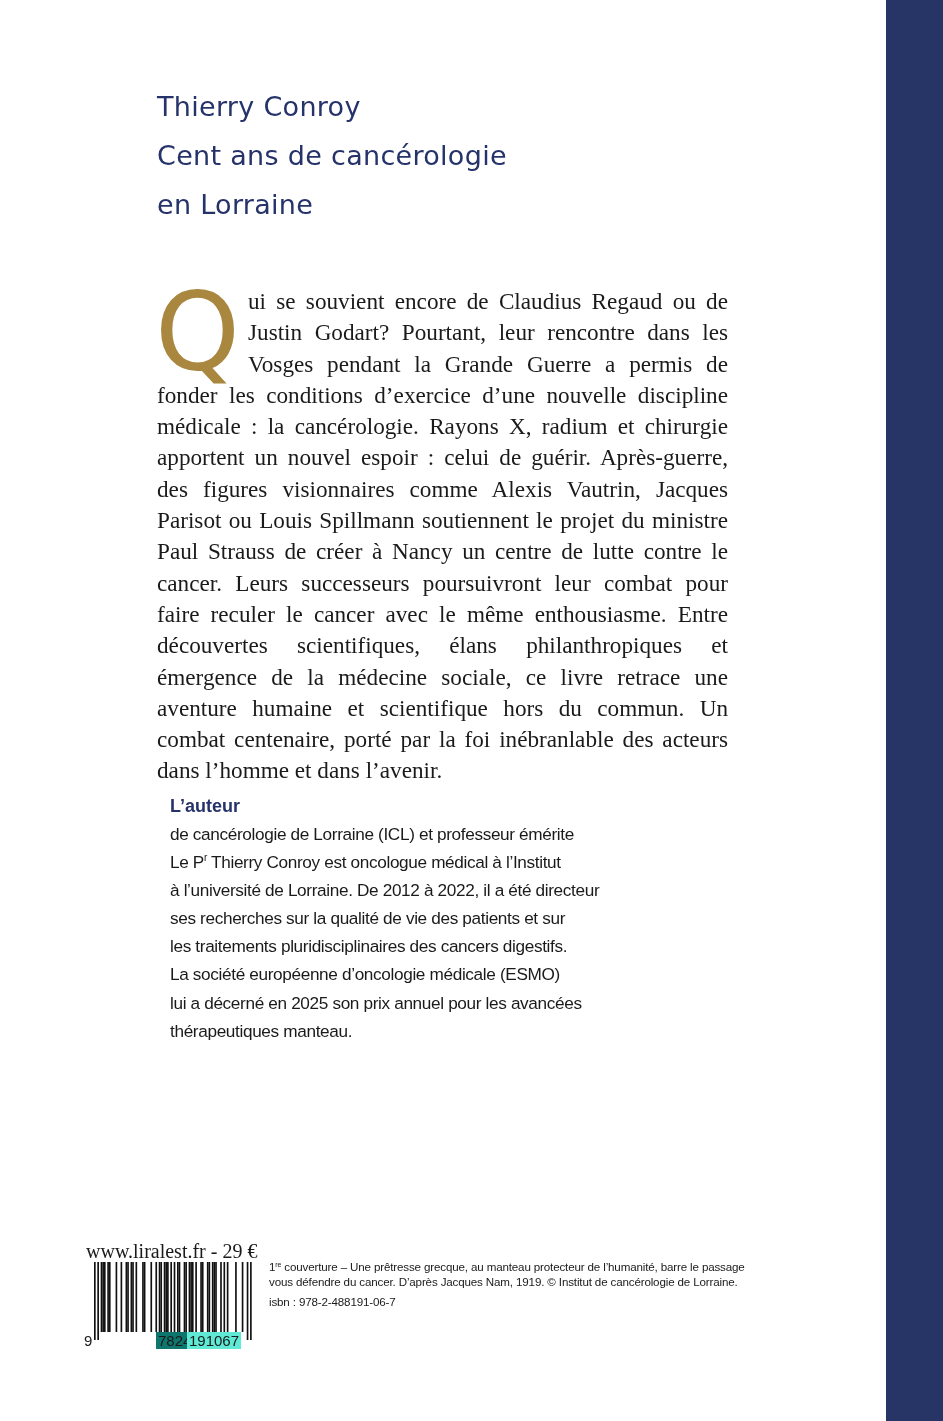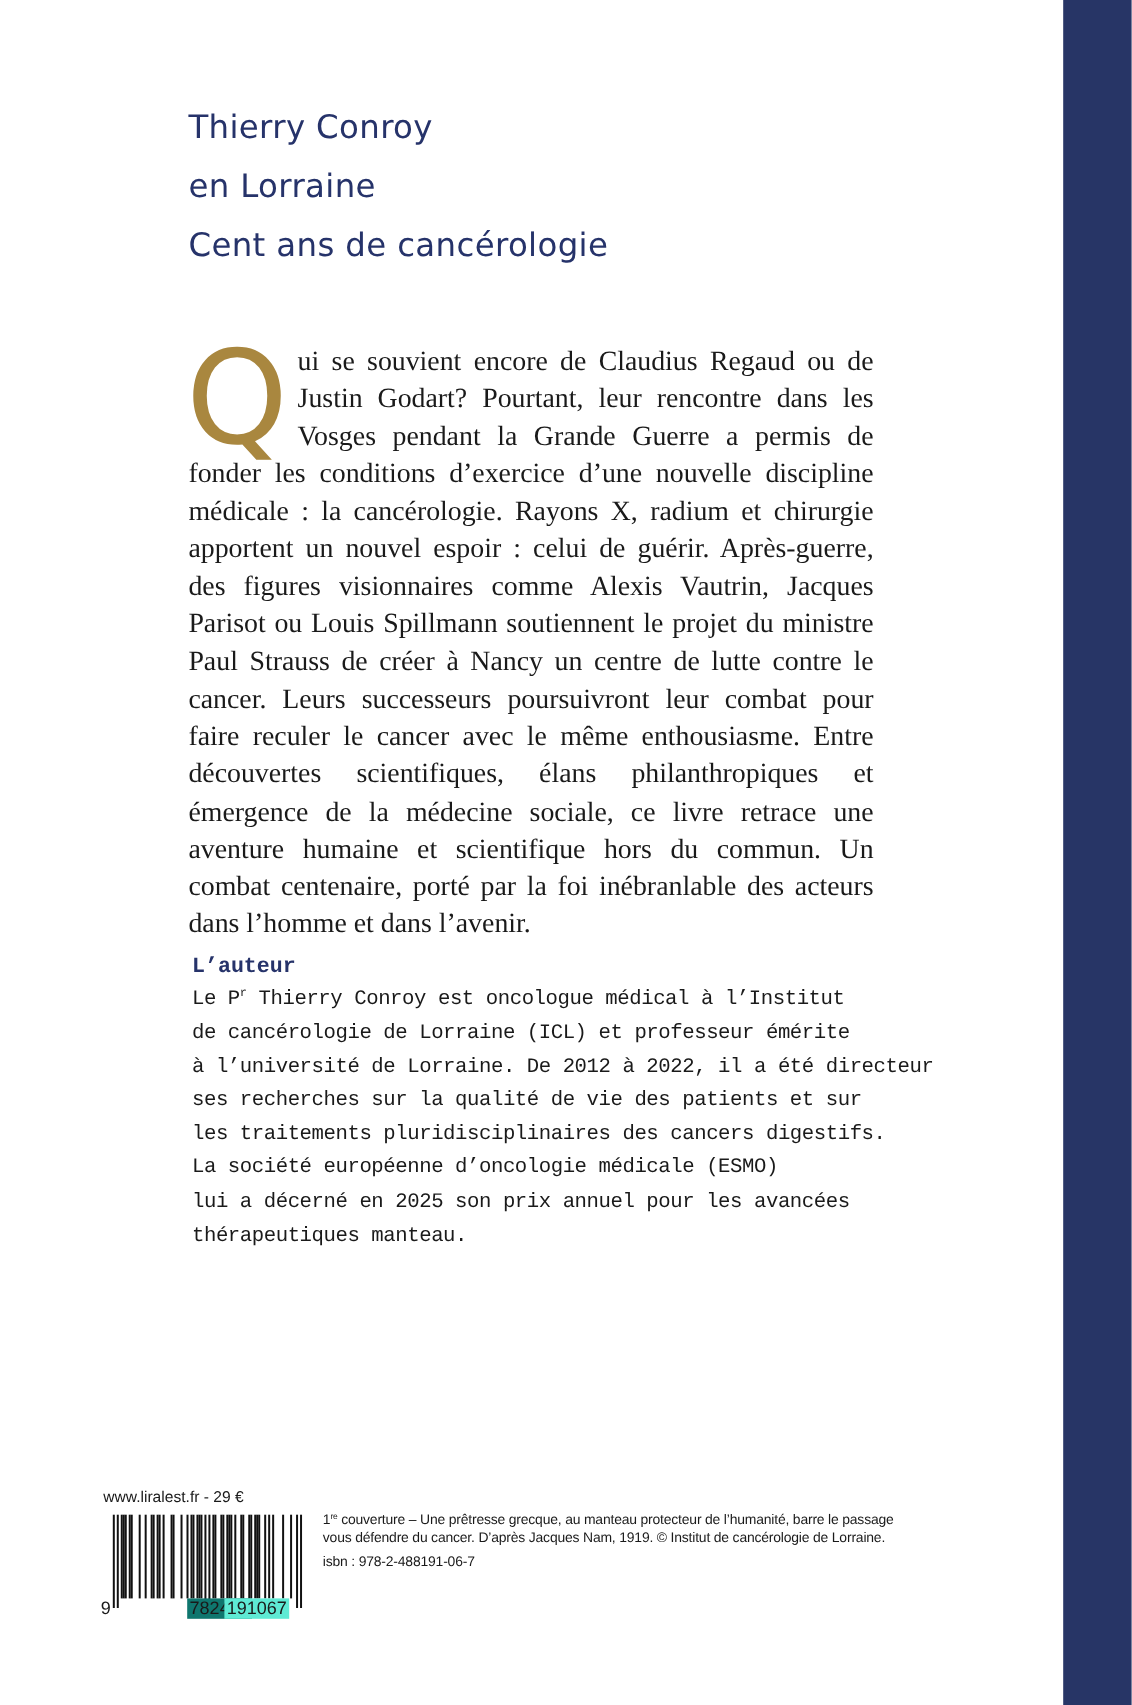--- a/index.html
+++ b/index.html
@@ -54,24 +54,24 @@
       font-family: "DejaVu Sans", sans-serif;
       font-size: 108px;
       line-height: 86px;
       color: #a9873f;
       margin: 4px 8px 0 -2px;
       padding: 0;
       font-weight: normal;
     }
     .author-section {
       position: absolute;
-      left: 160px;
+      left: 170px;
       top: 792px;
       width: 580px;
-      font-family: Liberation Mono, monospace;
+      font-family: Liberation Sans, sans-serif;
     }
     .author-heading {
       font-weight: bold;
       color: #26336a;
       font-size: 18px;
       line-height: 28px;
       margin: 0;
     }
     .author-line {
       display: block;
@@ -83,22 +83,22 @@
     }
     .author-line sup {
       font-size: 10px;
       vertical-align: 7px;
       line-height: 0;
     }
     .price-line {
       position: absolute;
       left: 86px;
       top: 1240px;
-      font-family: Liberation Sans, sans-serif;
-      font-size: 13px;
+      font-family: Liberation Serif, serif;
+      font-size: 20px;
       color: #1a1a1a;
       white-space: nowrap;
     }
     .barcode {
       position: absolute;
       left: 84px;
       top: 1262px;
       width: 170px;
       height: 90px;
     }
@@ -143,32 +143,32 @@
       white-space: nowrap;
     }
   </style>
 </head>
 <body>
 
 <div class="spine"></div>
 
 <div class="title-block">
   <span class="title-line">Thierry Conroy</span>
+  <span class="title-line">Cent ans de cancérologie</span>
   <span class="title-line">en Lorraine</span>
-  <span class="title-line">Cent ans de cancérologie</span>
 </div>
 
 <div class="blurb">
   <span class="dropcap">Q</span><span>ui se souvient encore de Claudius Regaud ou de Justin Godart? Pourtant, leur rencontre dans les Vosges pendant la Grande Guerre a permis de fonder les conditions d’exercice d’une nouvelle discipline médicale : la cancérologie. Rayons X, radium et chirur­gie apportent un nouvel espoir : celui de guérir. Après-guerre, des figures visionnaires comme Alexis Vautrin, Jacques Parisot ou Louis Spillmann soutiennent le projet du ministre Paul Strauss de créer à Nancy un centre de lutte contre le cancer. Leurs successeurs poursuivront leur combat pour faire reculer le cancer avec le même en­thousiasme. Entre découvertes scientifiques, élans philan­thropiques et émergence de la médecine sociale, ce livre retrace une aventure humaine et scientifique hors du com­mun. Un combat centenaire, porté par la foi inébranlable des acteurs dans l’homme et dans l’avenir.</span>
 </div>
 
 <div class="author-section">
   <div class="author-heading">L’auteur</div>
+  <span class="author-line">de cancérologie de Lorraine (ICL) et professeur émérite</span>
   <span class="author-line"><span>Le P</span><sup>r</sup><span> Thierry Conroy est oncologue médical à l’Institut</span></span>
-  <span class="author-line">de cancérologie de Lorraine (ICL) et professeur émérite</span>
   <span class="author-line">à l’université de Lorraine. De 2012 à 2022, il a été directeur</span>
   <span class="author-line">ses recherches sur la qualité de vie des patients et sur</span>
   <span class="author-line">les traitements pluridisciplinaires des cancers digestifs.</span>
   <span class="author-line">La société européenne d’oncologie médicale (ESMO)</span>
   <span class="author-line">lui a décerné en 2025 son prix annuel pour les avancées</span>
   <span class="author-line">thérapeutiques manteau.</span>
 </div>
 
 <div class="price-line">www.liralest.fr - 29 €</div>
 

